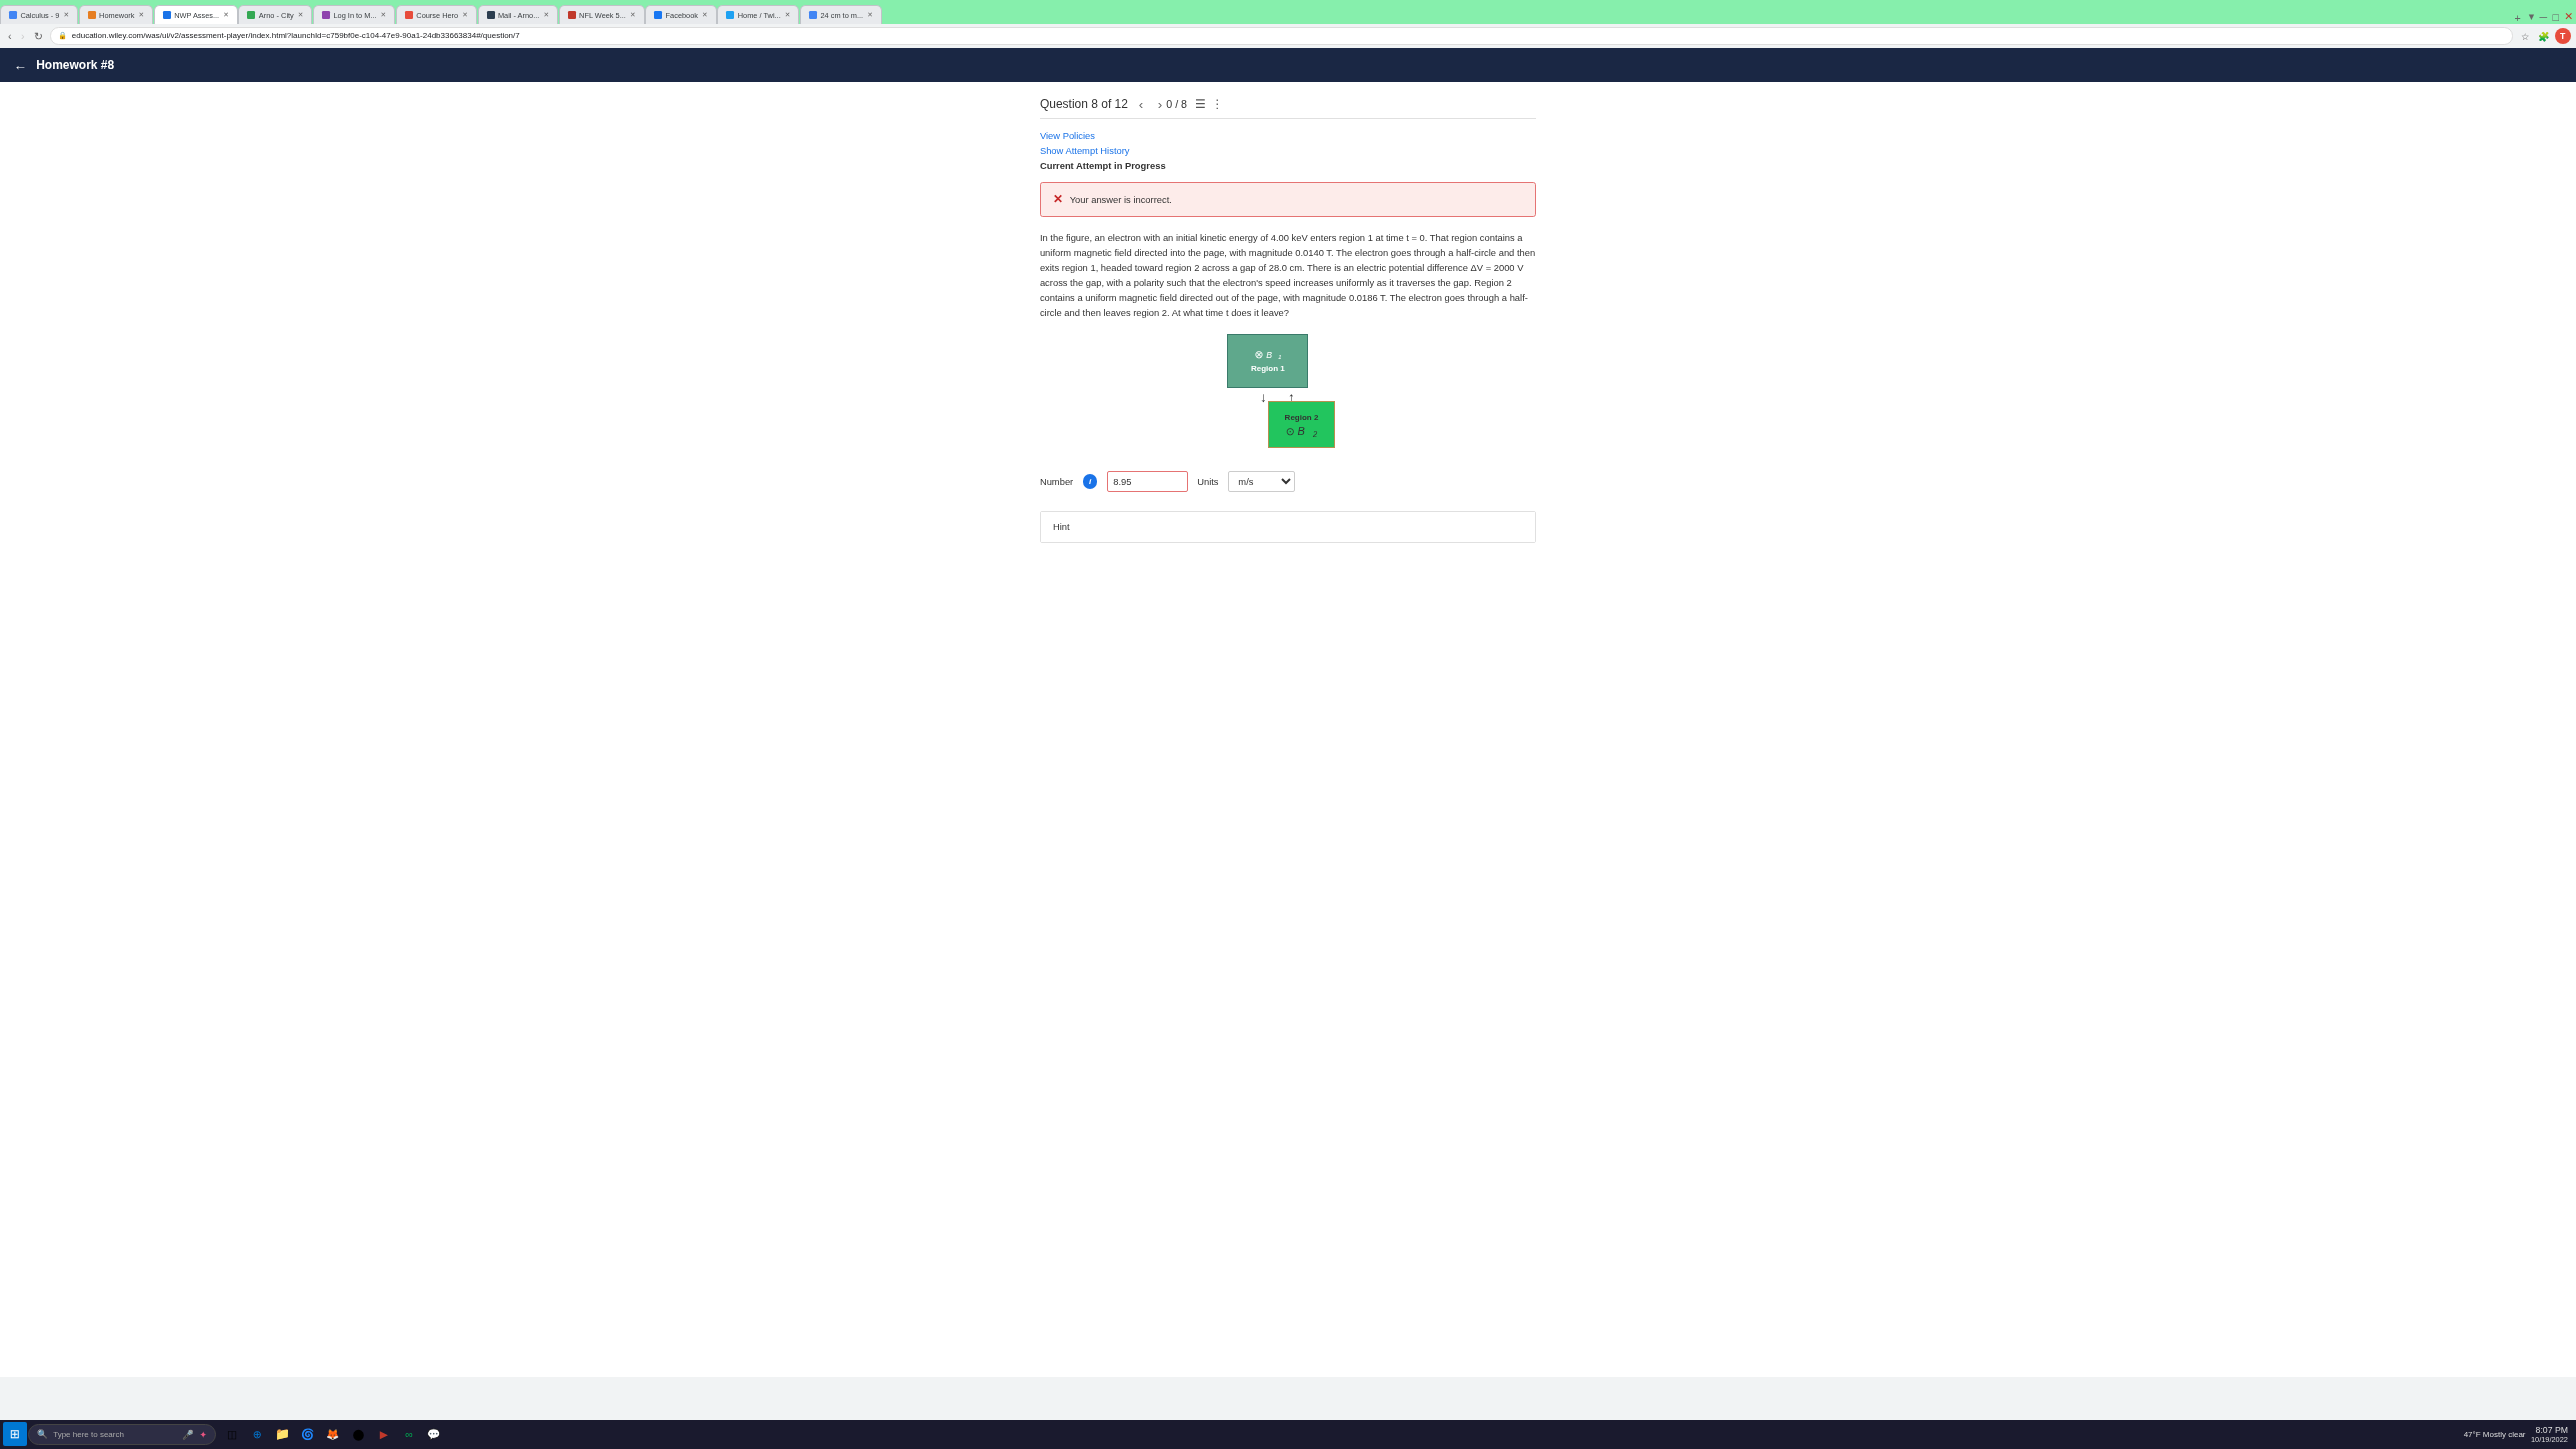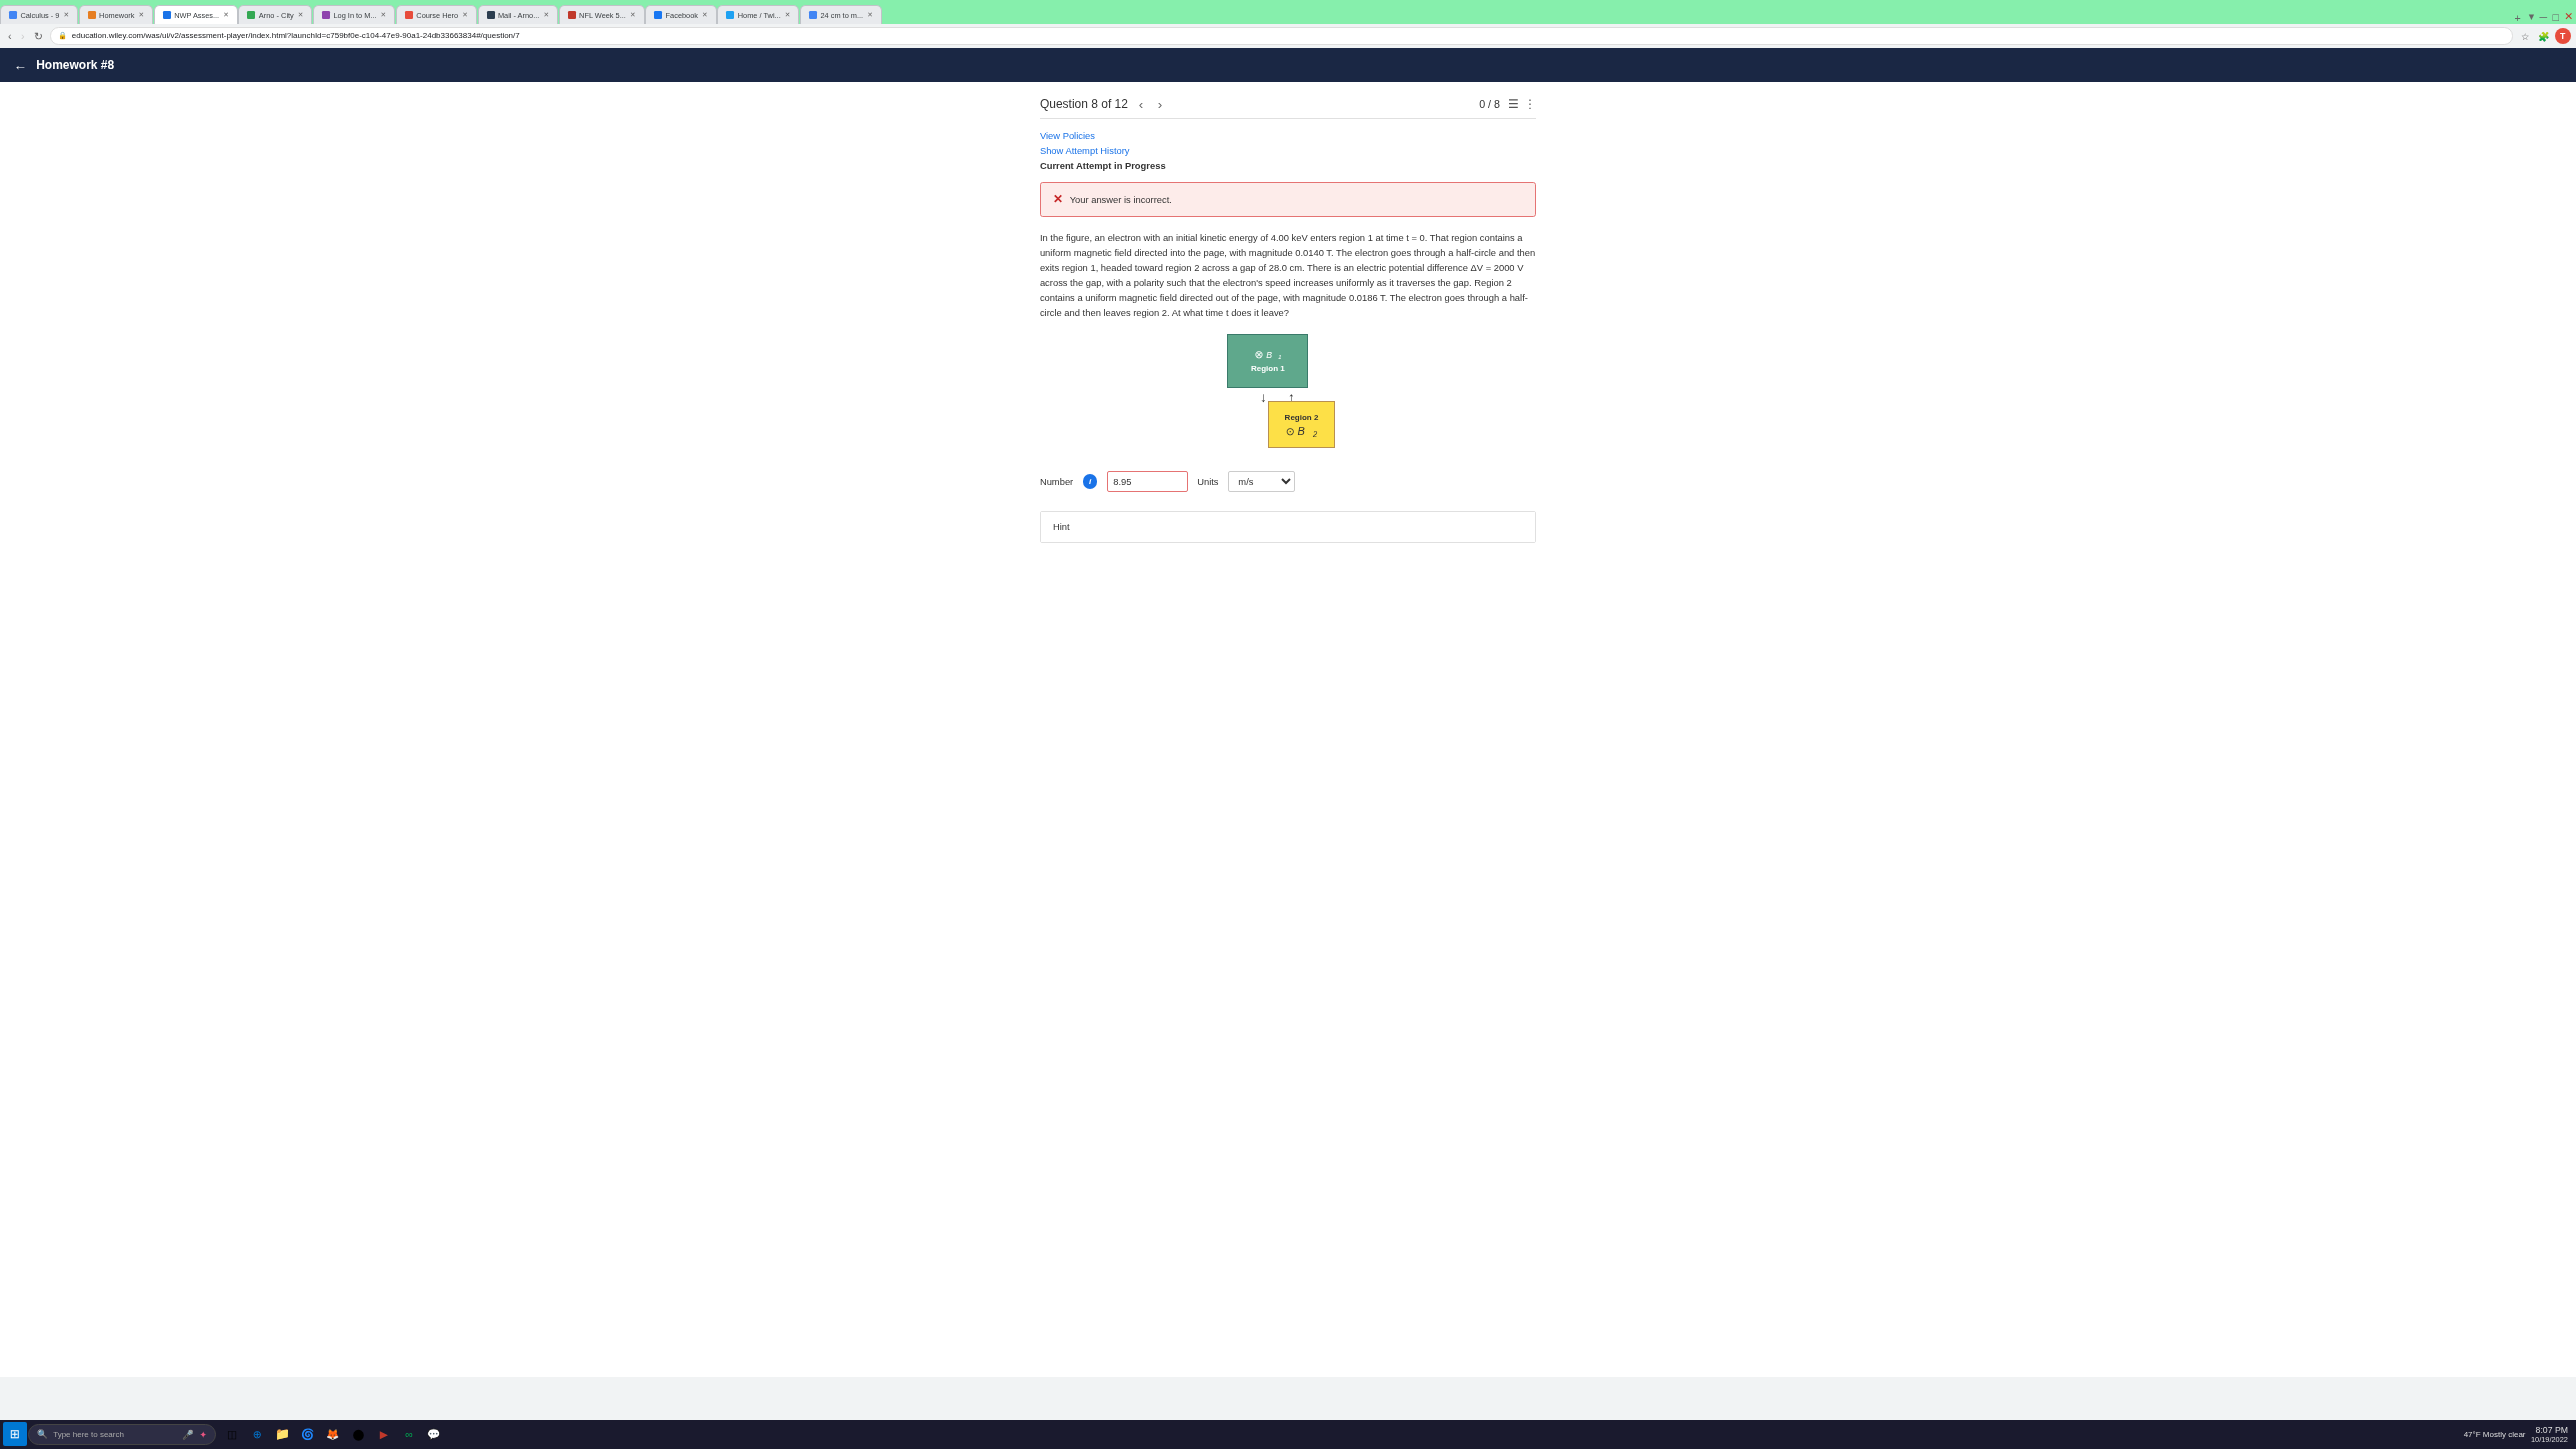--- a/index.html
+++ b/index.html
@@ -25,21 +25,21 @@
     
     .app-header { background: #1a2744; color: white; height: 34px; display: flex; align-items: center; padding: 0 13.4px; gap: 9.4px; }
     .back-arrow { font-size: 13.4px; cursor: pointer; color: white; }
     .homework-title { font-size: 12px; font-weight: bold; color: white; }
 
     
     .main-content { background: #fff; min-height: calc(100vh - 154px); padding: 13.4px 0; }
     .content-wrapper { max-width: 523px; margin: 0 auto; padding: 0 13.4px; }
 
     
-    .question-header { display: flex; align-items: center; justify-content: space-between; margin-bottom: 10.7px; padding-bottom: 5.4px; border-bottom: 0.7px solid #e0e0e0; }
+    .question-header { display: flex; align-items: center; justify-content: flex-start; margin-bottom: 10.7px; padding-bottom: 5.4px; border-bottom: 0.7px solid #e0e0e0; }
     .question-nav { display: flex; align-items: center; gap: 6.7px; }
     .question-title { font-size: 12px; color: #333; font-weight: normal; }
     .nav-arrow { background: none; border: none; font-size: 13.4px; cursor: pointer; color: #666; padding: 1.3px 4px; }
     .question-score { display: flex; align-items: center; gap: 8px; font-size: 10.7px; color: #333; }
     .score-icons { display: flex; gap: 5.4px; }
     .score-icon { font-size: 12px; color: #555; cursor: pointer; }
 
     
     .policy-link { color: #1a73e8; text-decoration: none; display: block; margin-bottom: 4px; font-size: 9.4px; }
 
@@ -50,21 +50,21 @@
     .error-x { color: #c62828; font-size: 12px; font-weight: bold; }
     .error-text { color: #333; font-size: 9.4px; }
 
     
     .question-text { font-size: 9.4px; line-height: 1.6; color: #333; margin-bottom: 13.4px; }
 
     
     .diagram-container { display: flex; justify-content: center; margin-bottom: 16px; }
     .diagram { position: relative; width: 148px; height: 121px; }
     .region1-box { position: absolute; top: 0; left: 13.4px; width: 81px; height: 54px; background: #5fa88c; border: 1.3px solid #3a7a6a; display: flex; flex-direction: column; align-items: center; justify-content: center; color: #fff; font-size: 8px; }
-    .region2-box { position: absolute; top: 67px; left: 54px; width: 67px; height: 47px; background: #fde047; border: 1.3px solid #b89050; display: flex; flex-direction: column; align-items: center; justify-content: center; font-size: 8px; color: #333; }
+    .region2-box { position: absolute; top: 67px; left: 54px; width: 67px; height: 47px; background: #22c55e; border: 1.3px solid #b89050; display: flex; flex-direction: column; align-items: center; justify-content: center; font-size: 8px; color: #333; }
 
     
     .answer-row { display: flex; align-items: center; gap: 9.4px; margin-bottom: 19px; }
     .answer-label { font-size: 9.4px; color: #333; font-weight: normal; }
     .info-btn { background: #1a73e8; color: white; border: none; border-radius: 50%; width: 14.8px; height: 14.8px; display: flex; align-items: center; justify-content: center; font-size: 8px; cursor: pointer; font-style: italic; font-weight: bold; }
     .number-input { border: 1.3px solid #e57373; border-radius: 2px; height: 21.5px; width: 81px; padding: 0 5.4px; font-size: 9.4px; color: #333; outline: none; }
     .units-label { font-size: 9.4px; color: #333; }
     .units-select { border: 0.7px solid #ccc; border-radius: 2px; height: 21.5px; padding: 0 5.4px; font-size: 9.4px; color: #333; background: #fff; cursor: pointer; min-width: 67px; }
 
     

